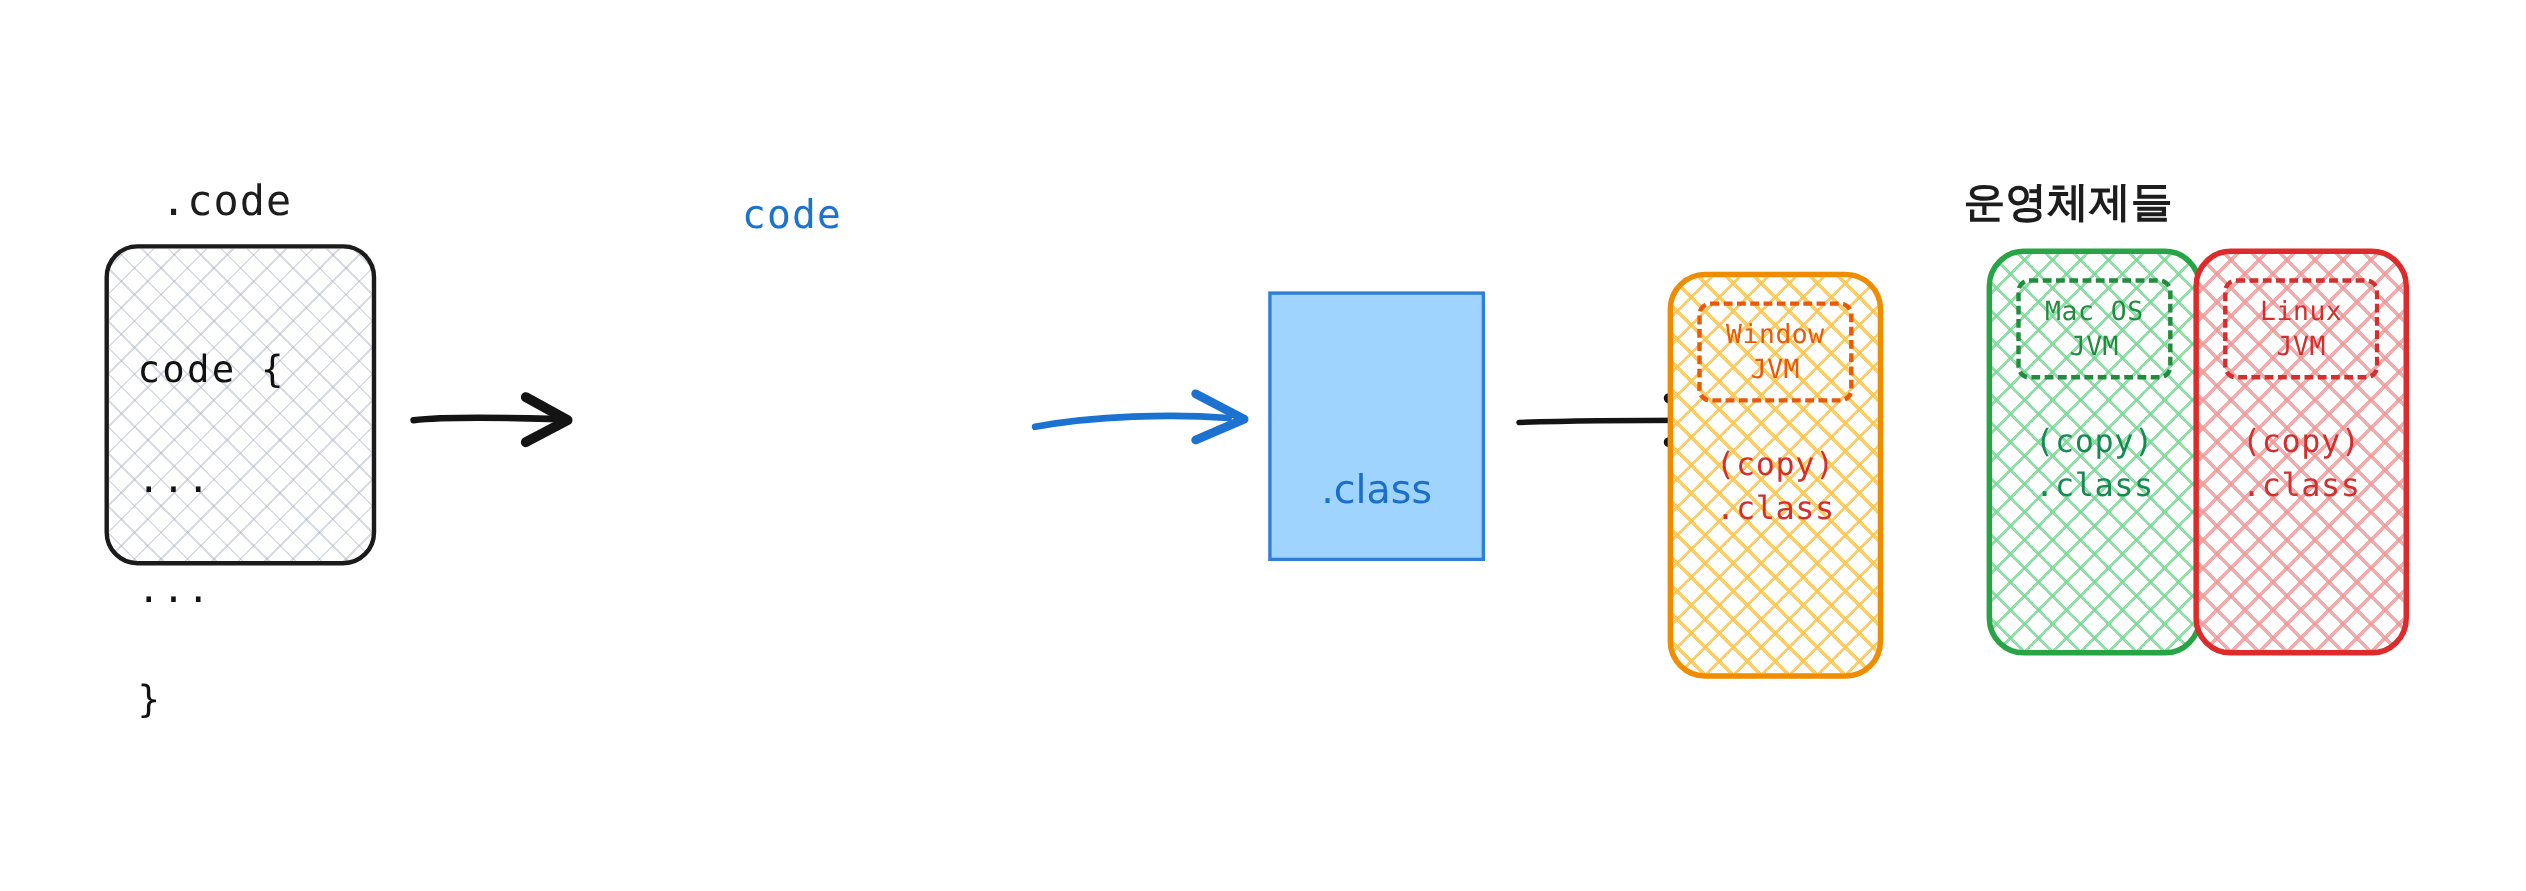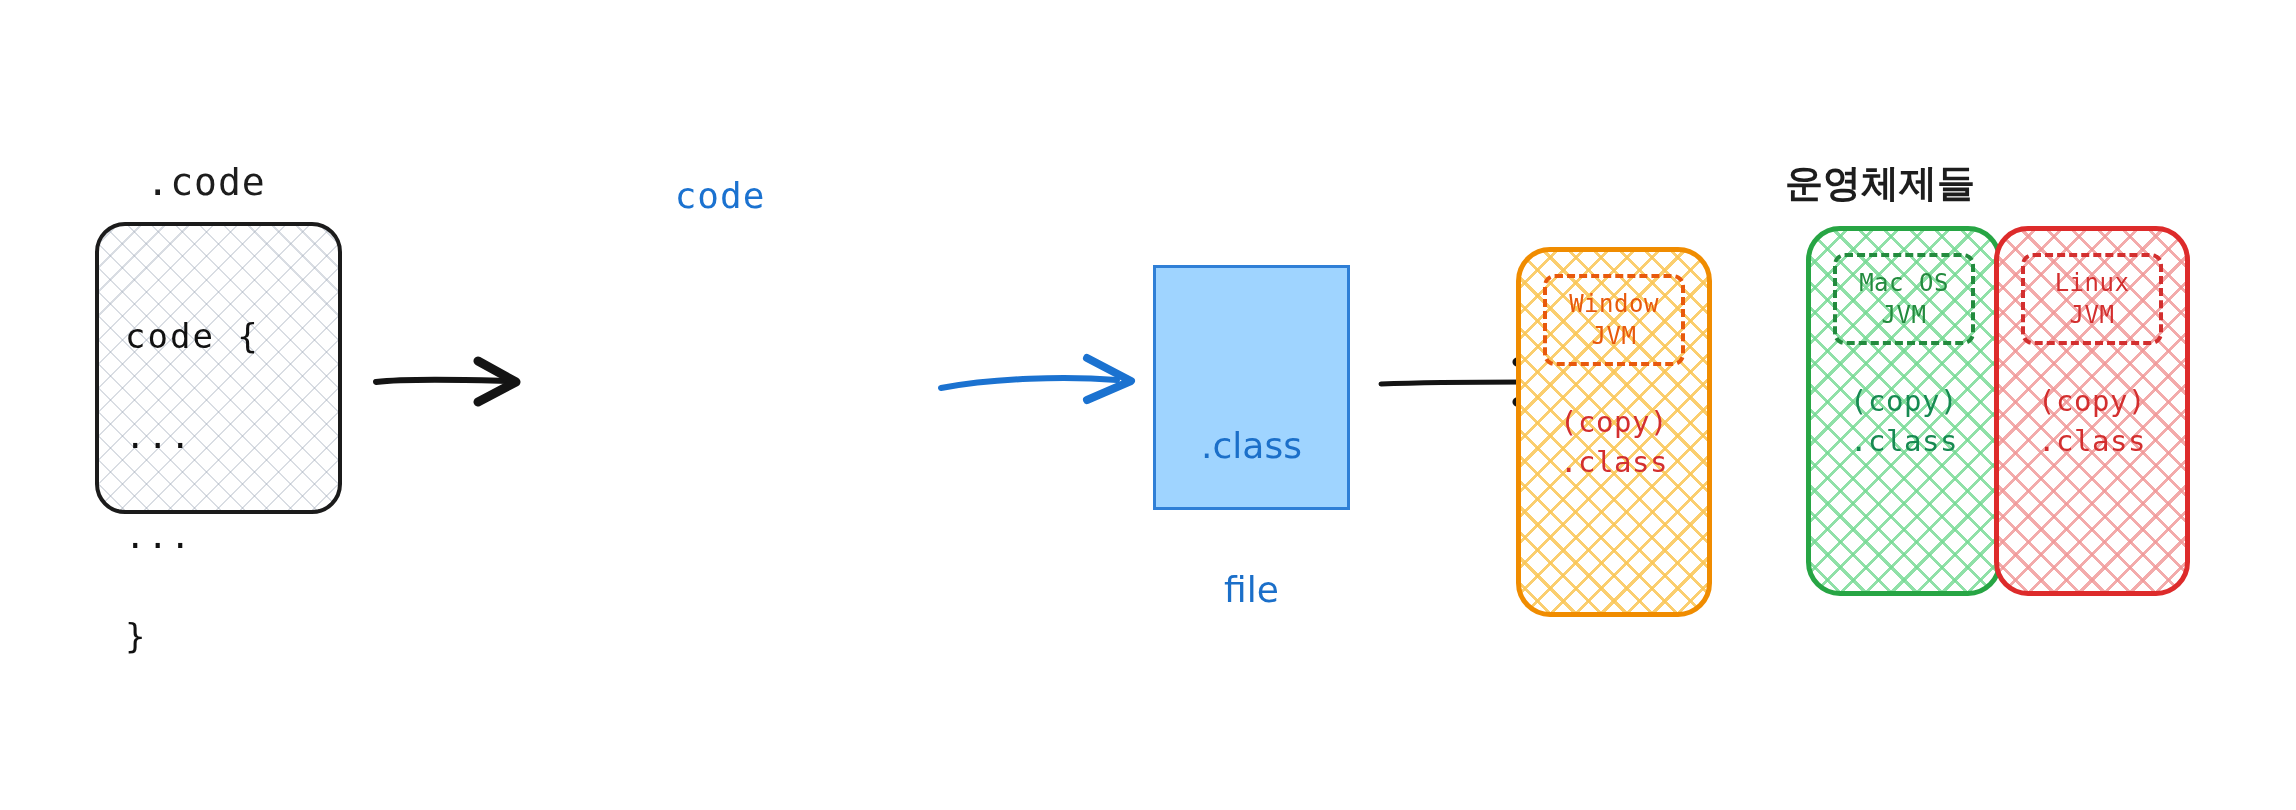--- a/index.html
+++ b/index.html
@@ -152,21 +152,20 @@
 
 
   <svg class="arrow" style="left:935px;top:340px;" width="210" height="80">
     <path d="M6,48 C60,38 130,36 182,40" stroke="#1b72d0" stroke-width="6" fill="none" stroke-linecap="round"></path>
     <path d="M152,18 L196,41 L152,60" stroke="#1b72d0" stroke-width="8" fill="none" stroke-linecap="round" stroke-linejoin="round"></path>
   </svg>
 
   <div id="classfile-box"></div>
   <div class="label" id="classfile-text">
     <div>.class</div>
-    <div>file</div>
   </div>
 
   <svg class="arrow" style="left:1375px;top:340px;" width="200" height="80">
     <path d="M6,44 C60,42 130,42 172,42" stroke="#141414" stroke-width="5" fill="none" stroke-linecap="round"></path>
     <path d="M142,22 L186,43 L142,62" stroke="#141414" stroke-width="9" fill="none" stroke-linecap="round" stroke-linejoin="round"></path>
   </svg>
 
   <div class="label" id="os-title">운영체제들</div>
 
   <div class="os-box" id="os-win">

